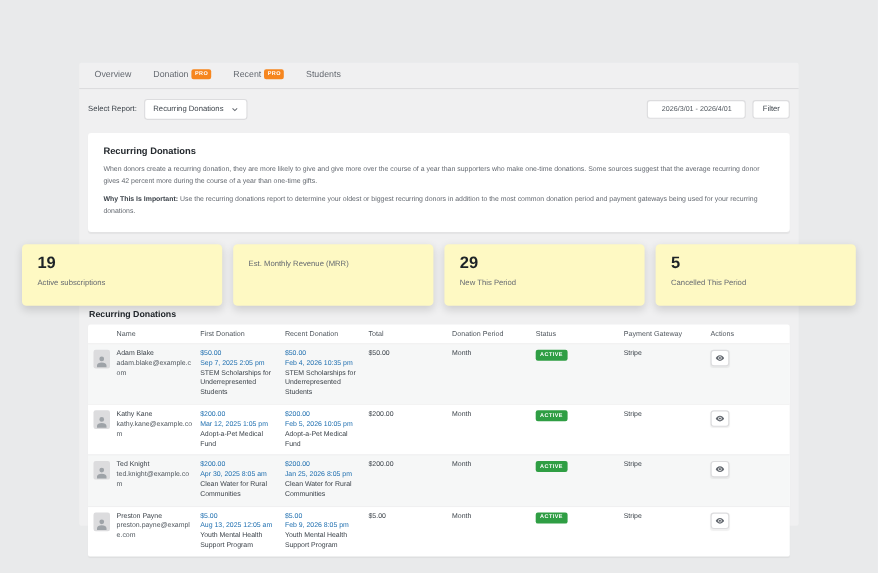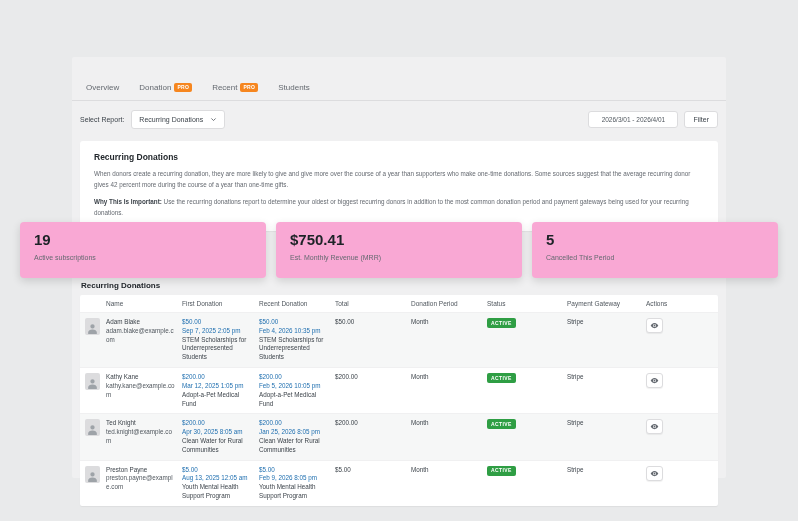--- a/index.html
+++ b/index.html
@@ -21,21 +21,20 @@
   }
   
   .tabbar {
     display:flex; align-items:flex-end;
     border-bottom:1px solid #dcdcde; padding:0 4px;
   }
   .tab {
     position:relative; display:flex; align-items:center; gap:3px;
     padding:6px 10px 8px 10px; font-size:8px; color:#646970; cursor:pointer;
     white-space:nowrap;
-    margin-top:20px;
   }
   .tab.active { color:#1d2327; font-weight:700; }
   .tab.active::after {
     content:""; position:absolute; left:2px; right:2px; bottom:-1px; height:3px;
     background:#66bb6a;
   }
   .pro-badge {
     background:#f6861f; color:#fff; font-size:5px; font-weight:700;
     padding:2px 3px; border-radius:2px; letter-spacing:.3px; line-height:1;
   }
@@ -66,21 +65,21 @@
   }
   .desc-heading { font-size:8.5px; font-weight:700; color:#23282d; margin-bottom:6px; }
   .desc-p { font-size:6.3px; color:#646970; line-height:1.75; margin-bottom:6px; }
   .desc-bold { font-weight:700; color:#3c434a; }
   
   .stats-row {
     position:absolute; left:20px; top:222px; width:758px;
     display:flex; gap:10px; z-index:5;
   }
   .stat-card {
-    flex:1; background:#f9a8d4; border-radius:4px; height:56px;
+    flex:1; background:#fef9c3; border-radius:4px; height:56px;
     padding:9px 14px; box-shadow:0 3px 8px rgba(0,0,0,.14);
   }
   .stat-value { font-size:15px; font-weight:700; color:#1d2327; }
   .stat-label { font-size:7px; color:#646970; margin-top:6px; }
   
   .table-section { position:absolute; left:8px; right:8px; top:224px; }
   .table-heading { font-size:8px; font-weight:700; color:#23282d; margin:0 0 5px 1px; }
   .dtable { background:#fff; border-radius:2px; box-shadow:0 1px 1px rgba(0,0,0,.05); overflow:hidden; }
   .thead, .trow {
     display:grid;
@@ -321,20 +320,23 @@
     </div>
   </div>
 </div>
 
 <div class="stats-row">
     <div class="stat-card">
     <div class="stat-value">19</div>
     <div class="stat-label">Active subscriptions</div>
   </div>
     <div class="stat-card">
-    <div class="stat-value">$750.41</div>
     <div class="stat-label">Est. Monthly Revenue (MRR)</div>
+  </div>
+    <div class="stat-card">
+    <div class="stat-value">29</div>
+    <div class="stat-label">New This Period</div>
   </div>
     <div class="stat-card">
     <div class="stat-value">5</div>
     <div class="stat-label">Cancelled This Period</div>
   </div>
   </div>
 
 </body></html>

